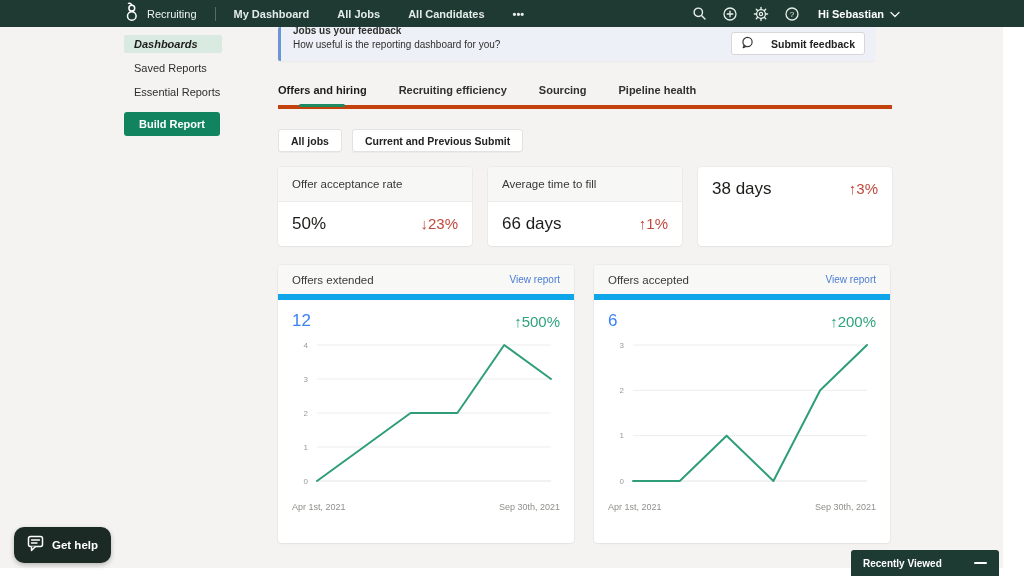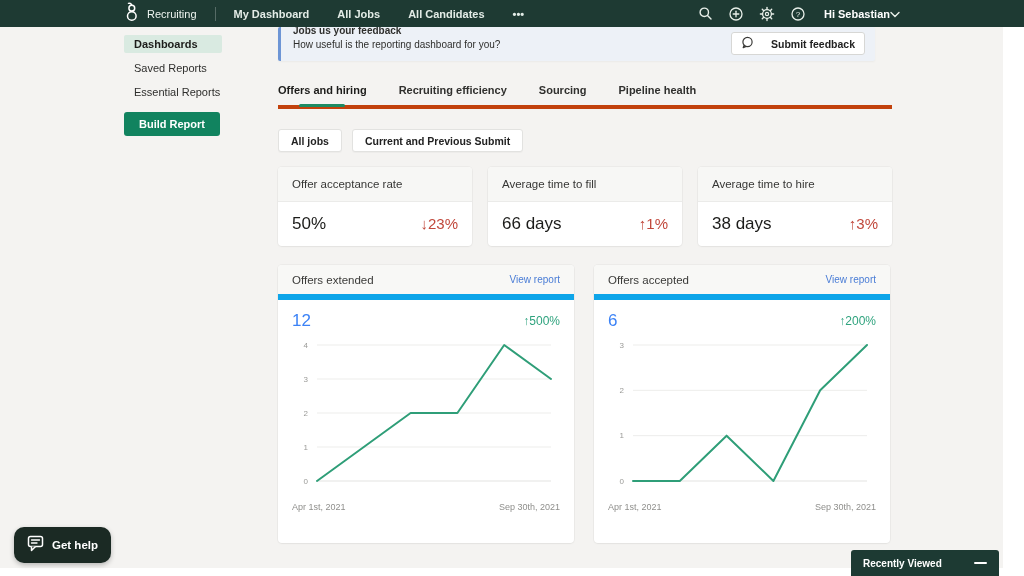--- a/index.html
+++ b/index.html
@@ -11,26 +11,26 @@
   .topnav { position:absolute; left:0; top:0; width:1024px; height:27px; background:#1e3a33;
             display:flex; align-items:center; padding:0 124px; z-index:30; }
   .brand { display:flex; align-items:center; gap:8px; }
   .brand-label { font-size:11px; color:#eef4f0; }
   .nav-divider { width:1px; height:14px; background:rgba(255,255,255,.25); margin:0 18px; }
   .nav-items { display:flex; align-items:center; gap:28px; }
   .nav-item { font-size:11px; font-weight:600; color:#e3ece7; cursor:pointer; white-space:nowrap; }
   .nav-spacer { flex:1; }
   .nav-icons { display:flex; align-items:center; gap:15px; margin-right:18px; }
   .nav-icon { display:flex; align-items:center; cursor:pointer; }
-  .nav-user { display:flex; align-items:center; font-size:11px; font-weight:700; color:#fff; cursor:pointer; white-space:nowrap; }
+  .nav-user { display:flex; align-items:center; gap:6px; font-size:11px; font-weight:700; color:#fff; cursor:pointer; white-space:nowrap; }
 
   
   .sidebar { position:absolute; left:124px; top:35px; width:98px; z-index:5; }
   .side-item { font-size:11px; color:#2e2e2c; padding:3px 0 3px 10px; margin-bottom:6px; cursor:pointer; }
-  .side-item.active { background:#d9eae1; font-weight:700; color:#1c1c1a; border-radius:2px; }
+  .side-item.active { background:#d9eae1; font-weight:700; color:#1c1c1a; border-radius:2px;font-style:italic; }
   .build-btn { position:absolute; left:124px; top:112px; width:96px; height:24px; background:#11835f;
                color:#fff; font-size:11px; font-weight:700; border:none; border-radius:3px; cursor:pointer;
                display:flex; align-items:center; justify-content:center; font-family:inherit; }
 
   
   .main { position:absolute; left:278px; top:27px; width:615px; }
 
   .banner { position:relative; width:597px; height:34px; background:#edf1f7; border-left:3px solid #6d95d5;
             border-radius:2px; overflow:hidden; box-shadow:0 1px 2px rgba(0,0,0,.04); }
   .banner-title { font-size:10px; font-weight:700; color:#2f2f2d; padding-left:12px; margin-top:-2px; }
@@ -63,21 +63,21 @@
 
   .charts { position:absolute; left:0; top:238px; display:flex; gap:20px; }
   .chart-card { width:296px; height:278px; background:#fff; border-radius:4px; overflow:hidden;
                 box-shadow:0 0 0 1px rgba(0,0,0,.03), 0 1px 2px rgba(0,0,0,.04); }
   .chart-head { height:35px; background:#f8f8f6; border-bottom:6px solid #0ea5e9; display:flex;
                 align-items:center; justify-content:space-between; padding:0 14px; }
   .chart-title { font-size:11.5px; color:#3a3a38; }
   .view-report { font-size:10px; color:#4a7dd6; font-weight:500; cursor:pointer; }
   .chart-stats { display:flex; align-items:center; justify-content:space-between; padding:11px 14px 2px; }
   .chart-total { font-size:17px; color:#3b82f6; }
-  .chart-trend { font-size:12px; color:#2fa37e; }
+  .chart-trend { font-size:15px; color:#2fa37e; }
   .chart-svg { display:block; margin:2px auto 0; }
   .chart-xlabels { display:flex; justify-content:space-between; padding:0 14px; margin-top:1px;
                    font-size:9px; color:#8f8f8c; }
 
   .get-help { position:absolute; left:14px; top:527px; height:36px; background:#1b2a24; border-radius:10px;
               display:flex; align-items:center; gap:7px; padding:0 13px; cursor:pointer; z-index:20;
               box-shadow:0 2px 5px rgba(0,0,0,.25); border:none; font-family:inherit; }
   .get-help-label { font-size:11.5px; font-weight:700; color:#fff; }
 
   .recently-viewed { position:absolute; left:851px; top:550px; width:148px; height:26px; background:#1d3a33;
@@ -202,21 +202,20 @@
         </div>
       </div>
       <div class="metric-card">
         <div class="metric-head">Average time to fill</div>
         <div class="metric-body">
           <span class="metric-value">66 days</span>
           <span class="metric-trend">↑1%</span>
         </div>
       </div>
       <div class="metric-card">
-        <div class="metric-head">Average time to hire</div>
         <div class="metric-body">
           <span class="metric-value">38 days</span>
           <span class="metric-trend">↑3%</span>
         </div>
       </div>
     </div>
 
     <div class="charts">
       <div class="chart-card">
         <div class="chart-head">

